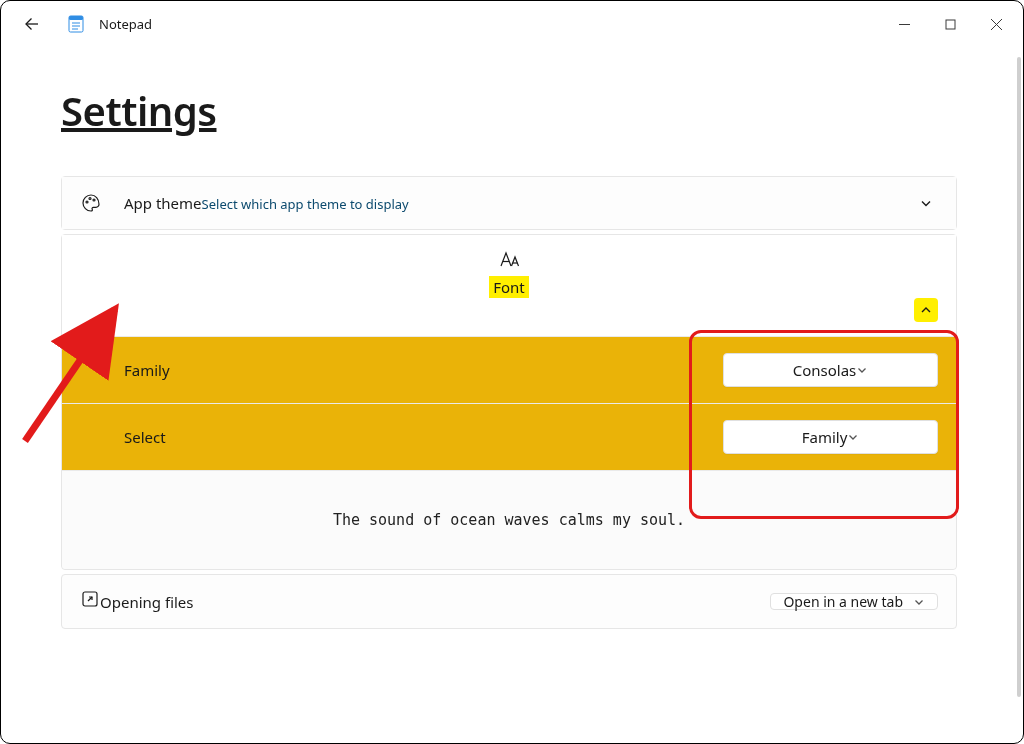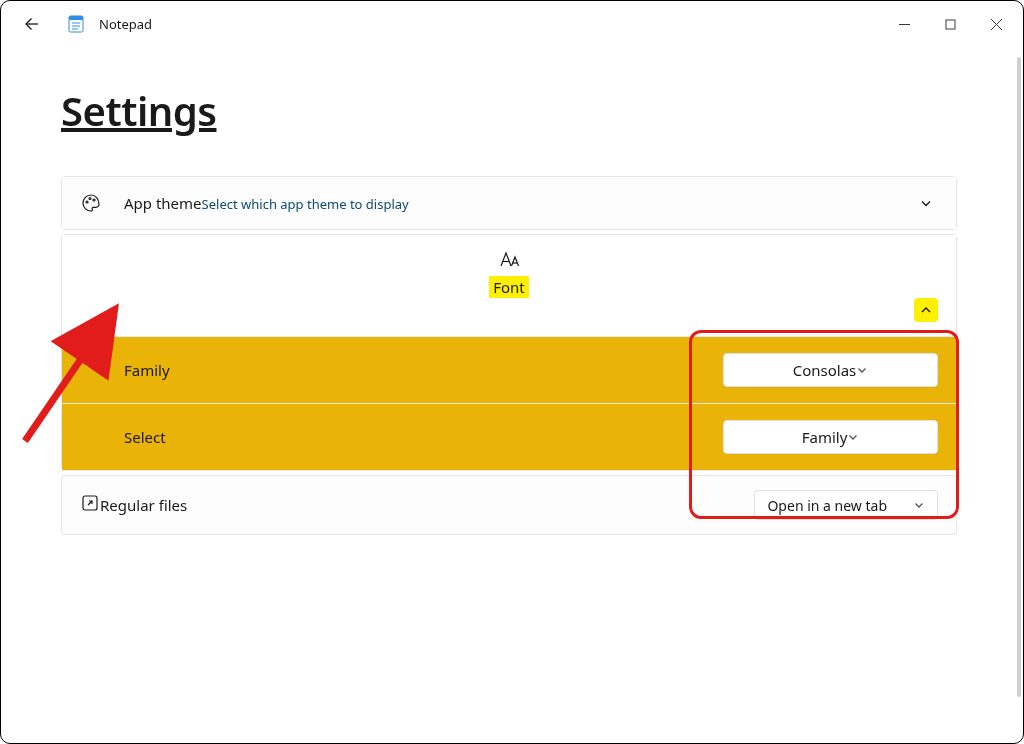--- a/index.html
+++ b/index.html
@@ -45,21 +45,21 @@
   .font-subrow { display: flex; align-items: center; padding: 16px 18px 16px 62px; border-bottom: 1px solid #eaeaea; background: #eab308; gap: 16px; }
   .font-subrow:last-of-type { border-bottom: none; }
   .sub-label { font-size: 15px; }
   .combo { margin-left: auto; display: flex; align-items: center; justify-content: center;
            width: 215px; height: 34px; padding: 10px 12px; border: 1px solid #e0e0e0; border-radius: 4px;
            background: #fff; cursor: pointer; font-size: 15px; box-shadow: 0 1px 0 rgba(0,0,0,0.03); }
   .preview-row { text-align: center; padding: 40px 0; font-family: Consolas, monospace; font-size: 15px; color: #222; background: #fbfbfb; border-bottom-left-radius: 4px; border-bottom-right-radius: 4px; }
   
   .opening-header { display: flex; align-items: center; padding: 14px 18px; }
   .open-combo { margin-left: auto; display: flex; align-items: center; justify-content: space-between;
-                height: 30px; padding: 0 12px; border: 1px solid #e0e0e0; border-radius: 4px; background: #fff; cursor: pointer; font-size: 14px; gap: 26px; }
+                height: 17px; padding: 0 12px; border: 1px solid #e0e0e0; border-radius: 4px; background: #fff; cursor: pointer; font-size: 14px; gap: 10px; }
   
   .vscroll { position: absolute; top: 56px; right: 2px; width: 4px; height: 640px; background: #cfcfcf; border-radius: 3px; }
   
   .anno-box {
     position: absolute; border: 3px solid #e21b1b; border-radius: 12px; pointer-events: none; z-index: 50;
   }
   .anno-arrow { position: absolute; z-index: 60; pointer-events: none; }
 </style>
 </head>
 <body>
@@ -163,33 +163,34 @@
           <span class="sub-label">Select</span>
           <div class="combo">
             <span>Family</span>
             <svg width="12" height="12" viewBox="0 0 12 12" fill="none" stroke="#555" stroke-width="1.3">
                 <path d="M2.5 4.5 6 8 9.5 4.5"></path>
               </svg>
           </div>
         </div>
 
 
+        <div class="preview-row">The sound of ocean waves calms my soul.</div>
       </div>
 
       <div class="setting-card">
         <div class="opening-header">
           <span class="icon-slot">
             <svg width="20" height="20" viewBox="0 0 20 20" fill="none" stroke="#1a1a1a" stroke-width="1.2">
               <rect x="3" y="3" width="14" height="14" rx="2"></rect>
               <path d="M8 12 L12 8"></path>
                 <path d="M9 8 H12 V11"></path>
             </svg>
           </span>
           <div class="setting-text">
-            <span class="setting-title">Regular files</span>
+            <span class="setting-title">Opening files</span>
           </div>
           <div class="open-combo">
             <span>Open in a new tab</span>
             <svg width="12" height="12" viewBox="0 0 12 12" fill="none" stroke="#555" stroke-width="1.3">
                 <path d="M2.5 4.5 6 8 9.5 4.5"></path>
               </svg>
           </div>
         </div>
       </div>
 

